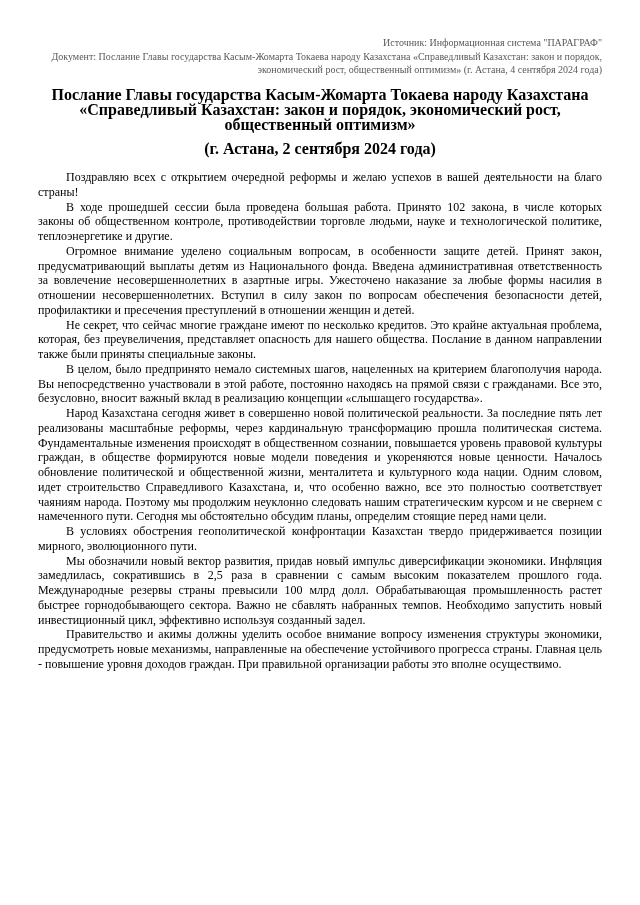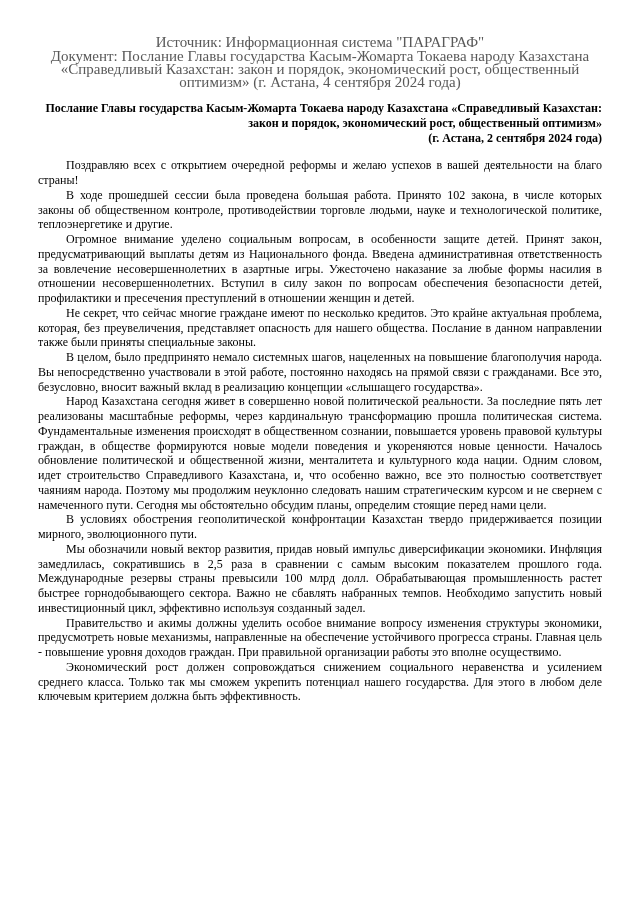--- a/index.html
+++ b/index.html
@@ -12,41 +12,41 @@
     height: 905px;
     margin: 0 auto;
     background: #ffffff;
     box-sizing: border-box;
     padding: 36px 38px 20px 38px;
     font-family: "Liberation Serif", "DejaVu Serif", serif;
     color: #000000;
     overflow: hidden;
   }
   .doc-meta {
-    text-align: center;
-    font-size: 15px;
+    text-align: right;
+    font-size: 10px;
     line-height: 13px;
     color: #595959;
     margin-bottom: 12px;
   }
   .doc-meta .meta-line {
     margin: 0 0 1px 0;
   }
   .doc-title {
-    text-align: right;
+    text-align: center;
     font-weight: bold;
-    font-size: 12px;
+    font-size: 16px;
     line-height: 14.8px;
     margin: 0 0 13px 0;
   }
   .doc-title .title-main {
     margin: 0;
   }
   .doc-title .title-date {
-    margin: 0;
+    margin: 10px;
   }
   .doc-body {
     font-size: 12px;
     line-height: 14.75px;
     text-align: justify;
   }
   .doc-body p {
     margin: 0;
     text-indent: 28px;
   }
@@ -64,21 +64,20 @@
   <div class="doc-title">
     <div class="title-main">Послание Главы государства Касым-Жомарта Токаева народу Казахстана «Справедливый Казахстан: закон и порядок, экономический рост, общественный оптимизм»</div>
     <div class="title-date">(г. Астана, 2 сентября 2024 года)</div>
   </div>
 
   <div class="doc-body">
     <p>Поздравляю всех с открытием очередной реформы и желаю успехов в вашей деятельности на благо страны!</p>
     <p>В ходе прошедшей сессии была проведена большая работа. Принято 102 закона, в числе которых законы об общественном контроле, противодействии торговле людьми, науке и технологической политике, теплоэнергетике и другие.</p>
     <p>Огромное внимание уделено социальным вопросам, в особенности защите детей. Принят закон, предусматривающий выплаты детям из Национального фонда. Введена административная ответственность за вовлечение несовершеннолетних в азартные игры. Ужесточено наказание за любые формы насилия в отношении несовершеннолетних. Вступил в силу закон по вопросам обеспечения безопасности детей, профилактики и пресечения преступлений в отношении женщин и детей.</p>
     <p>Не секрет, что сейчас многие граждане имеют по несколько кредитов. Это крайне актуальная проблема, которая, без преувеличения, представляет опасность для нашего общества. Послание в данном направлении также были приняты специальные законы.</p>
-    <p>В целом, было предпринято немало системных шагов, нацеленных на повышение благополучия народа. Вы непосредственно участвовали в этой работе, постоянно находясь на прямой связи с гражданами. Все это, безусловно, вносит важный вклад в реализацию концепции «слышащего государства».</p>
+    <p>В целом, было предпринято немало системных шагов, нацеленных на критерием благополучия народа. Вы непосредственно участвовали в этой работе, постоянно находясь на прямой связи с гражданами. Все это, безусловно, вносит важный вклад в реализацию концепции «слышащего государства».</p>
     <p>Народ Казахстана сегодня живет в совершенно новой политической реальности. За последние пять лет реализованы масштабные реформы, через кардинальную трансформацию прошла политическая система. Фундаментальные изменения происходят в общественном сознании, повышается уровень правовой культуры граждан, в обществе формируются новые модели поведения и укореняются новые ценности. Началось обновление политической и общественной жизни, менталитета и культурного кода нации. Одним словом, идет строительство Справедливого Казахстана, и, что особенно важно, все это полностью соответствует чаяниям народа. Поэтому мы продолжим неуклонно следовать нашим стратегическим курсом и не свернем с намеченного пути. Сегодня мы обстоятельно обсудим планы, определим стоящие перед нами цели.</p>
     <p>В условиях обострения геополитической конфронтации Казахстан твердо придерживается позиции мирного, эволюционного пути.</p>
     <p>Мы обозначили новый вектор развития, придав новый импульс диверсификации экономики. Инфляция замедлилась, сократившись в 2,5 раза в сравнении с самым высоким показателем прошлого года. Международные резервы страны превысили 100 млрд долл. Обрабатывающая промышленность растет быстрее горнодобывающего сектора. Важно не сбавлять набранных темпов. Необходимо запустить новый инвестиционный цикл, эффективно используя созданный задел.</p>
     <p>Правительство и акимы должны уделить особое внимание вопросу изменения структуры экономики, предусмотреть новые механизмы, направленные на обеспечение устойчивого прогресса страны. Главная цель - повышение уровня доходов граждан. При правильной организации работы это вполне осуществимо.</p>
-    <p>Экономический рост должен сопровождаться снижением социального неравенства и усилением среднего класса. Только так мы сможем укрепить потенциал нашего государства. Для этого в любом деле ключевым критерием должна быть эффективность.</p>
   </div>
 
 </div>
 
 </body></html>

